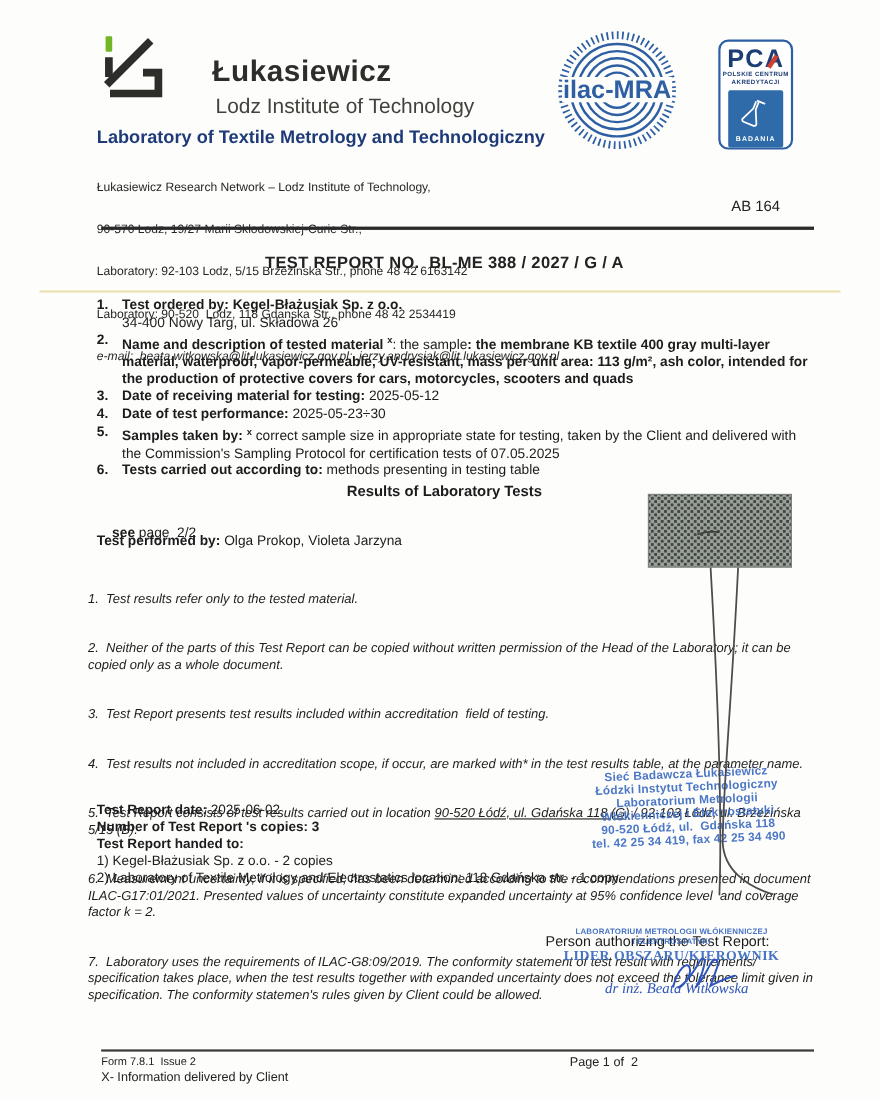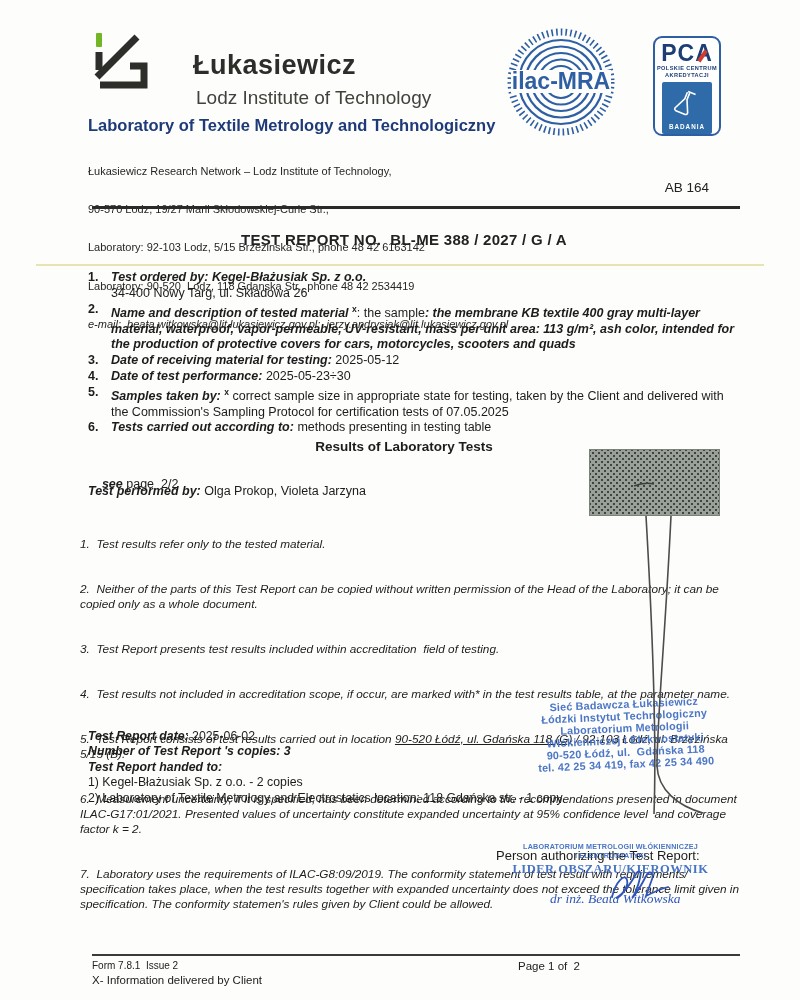--- a/index.html
+++ b/index.html
@@ -1,20 +1,20 @@
 <!DOCTYPE html>
 <html><head>
 <meta charset="utf-8">
 <style>
   html,body{margin:0;padding:0;background:#ffffff;}
   .page{position:relative;width:800px;height:1000px;background:#fdfdfc;
         font-family:"Liberation Sans",sans-serif;color:#1c1c1c;overflow:hidden;}
   .abs{position:absolute;}
   .pre{white-space:pre-wrap;}
-  .b{font-weight:bold;font-style:italic;}
+  .b{font-weight:bold;}
   .it{font-style:italic;}
   .u{text-decoration:underline;}
 
   
   .brand{left:193px;top:50px;font-size:27px;font-weight:bold;color:#2d2d29;letter-spacing:.5px;}
   .brand-sub{left:196px;top:87px;font-size:19px;color:#42423d;}
   .lab-name{left:88px;top:116px;font-size:16.5px;font-weight:bold;color:#1e3a78;}
   .addr{left:88px;top:139px;font-size:11px;line-height:12.8px;color:#262626;}
   .rule-thick{left:92px;top:206px;width:648px;height:3px;background:#2a2a2a;}
   .rule-yellow{left:36px;top:264px;width:728px;height:2px;background:#e9e2b2;}

